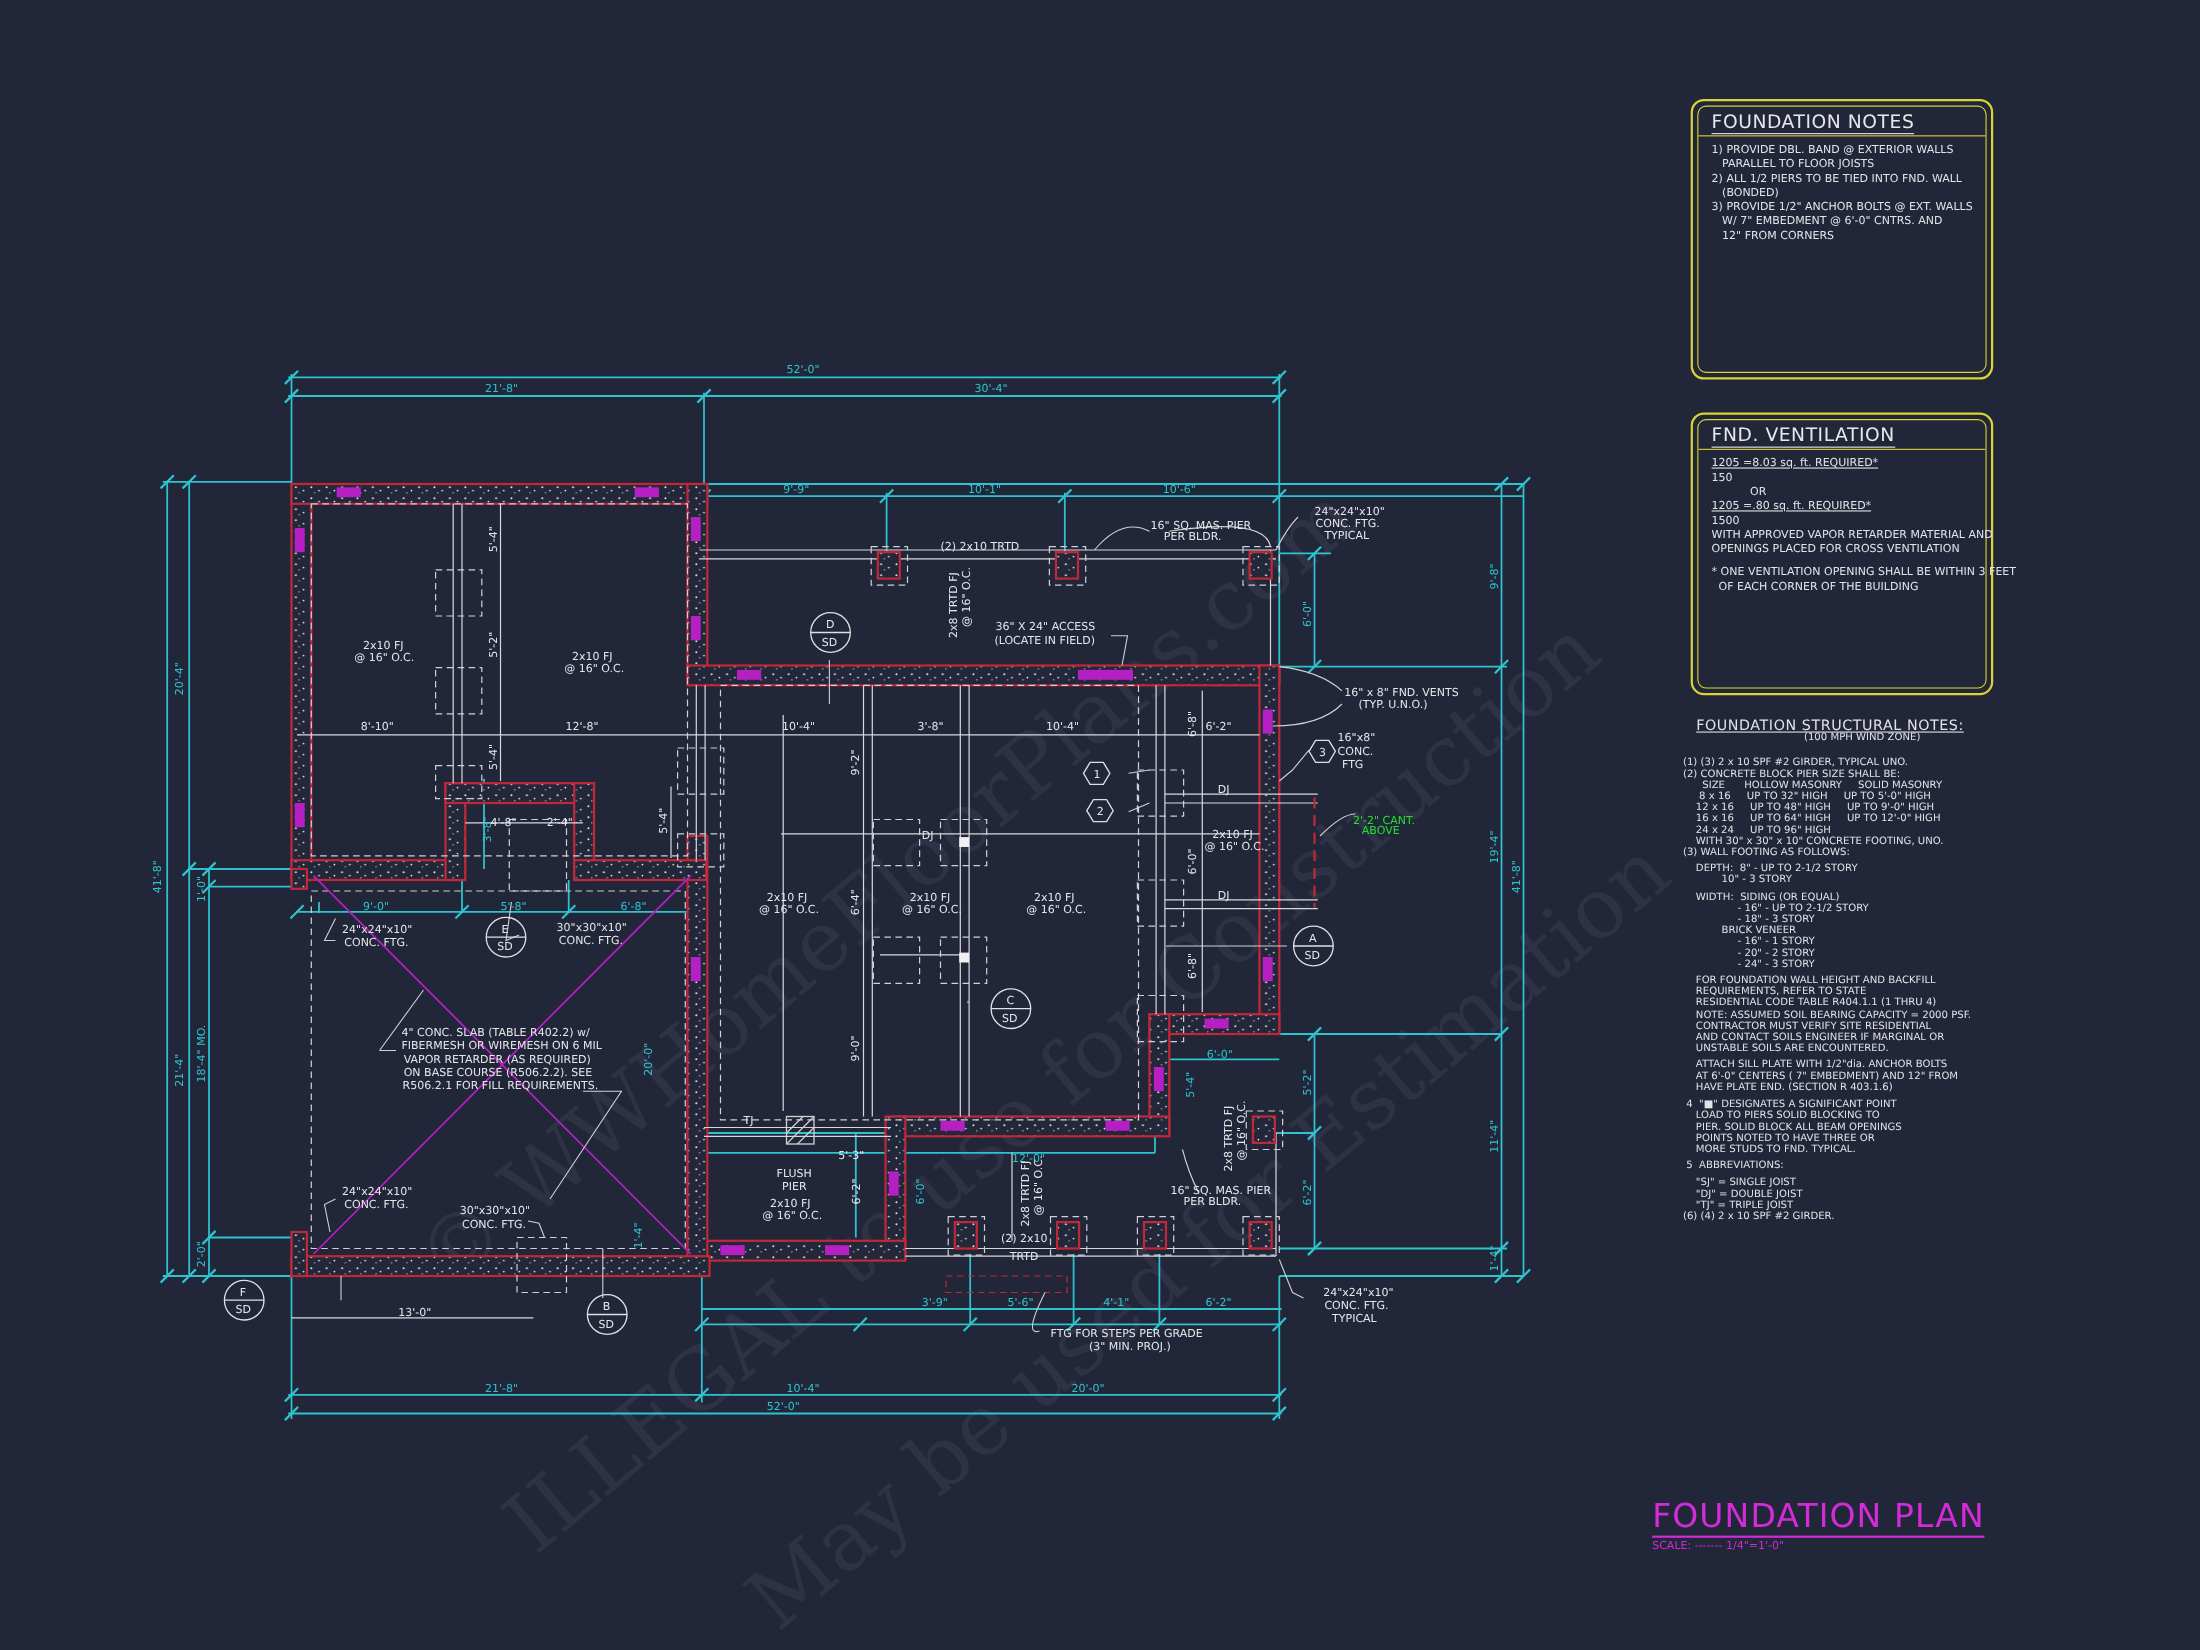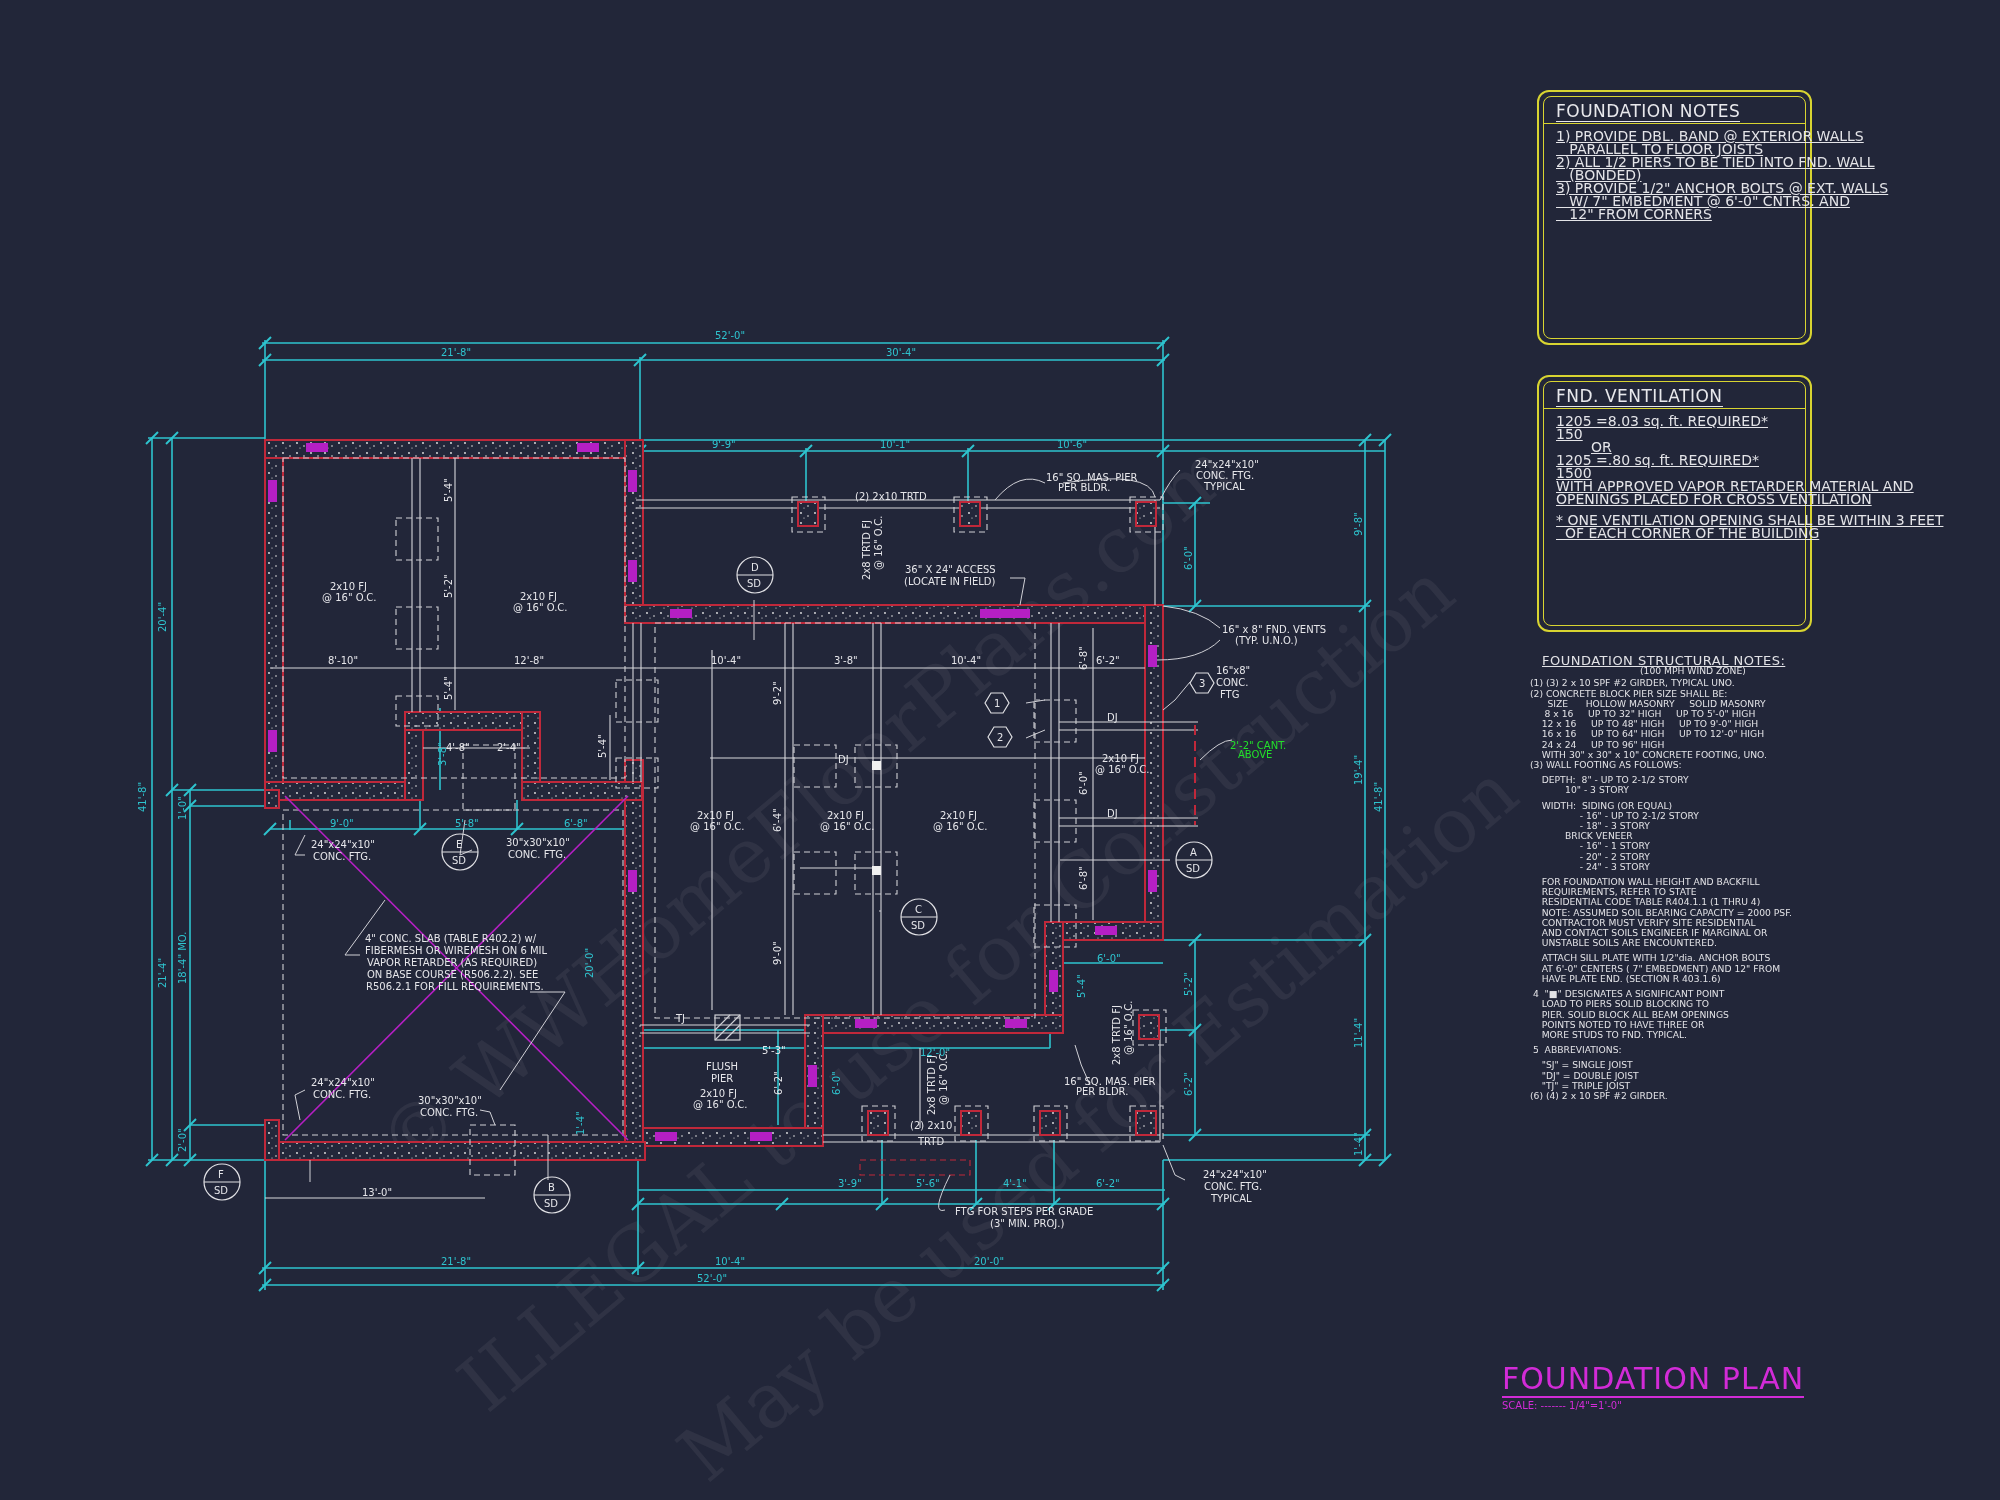--- a/index.html
+++ b/index.html
@@ -6,26 +6,26 @@
   body{width:2000px;height:1500px;position:relative;overflow:hidden;font-family:"DejaVu Sans",sans-serif;}
   #plan{position:absolute;left:0;top:0;width:2000px;height:1500px;}
   .txt{font-family:"DejaVu Sans",sans-serif;}
   .cy{fill:#2ec4cf;font-size:10px;}
   .wh{fill:#e6e6ea;font-size:10px;}
   .gn{fill:#22e02a;font-size:10px;}
   .notebox{position:absolute;border:2px solid #d8d431;border-radius:12px;padding:4px;box-sizing:border-box;}
   .notebox .inner{border:1.5px solid #d8d431;border-radius:8px;height:100%;box-sizing:border-box;}
   .notebox .hdr{border-bottom:1.5px solid #d8d431;padding:4px 12px 2px 12px;color:#e8e8ec;font-size:17px;letter-spacing:0.5px;}
   .notebox .hdr span{border-bottom:1px solid #e8e8ec;}
-  .notebox .body{padding:6px 12px;color:#e4e4e8;font-size:14px;line-height:13px;text-decoration:underline;}
+  .notebox .body{padding:6px 12px;color:#e4e4e8;font-size:10px;line-height:13px;}
   .notebox .body div{white-space:pre;}
   .u{text-decoration:underline;}
   #struct{position:absolute;left:1530px;top:656px;width:300px;color:#e2e2e6;font-size:9.2px;line-height:10.2px;}
   #struct .title{font-size:13px;text-decoration:underline;letter-spacing:0.5px;margin-left:12px;}
-  #struct .sub{margin-left:110px;margin-bottom:2px;}
+  #struct .sub{margin-left:110px;margin-bottom:12px;}
   #struct .ln{white-space:pre;}
   #struct .gap{height:5px;}
   #titleblock{position:absolute;left:1502px;top:1362px;color:#d22bd7;}
   #titleblock .t{font-size:30px;letter-spacing:1px;border-bottom:2px solid #d22bd7;padding-bottom:0;line-height:34px;}
   #titleblock .s{font-size:10px;margin-top:2px;}
   .wm{position:absolute;color:rgba(255,255,255,0.06);font-family:"DejaVu Serif",serif;font-size:76px;white-space:nowrap;transform-origin:left center;}
 </style>
 </head>
 <body>
 

